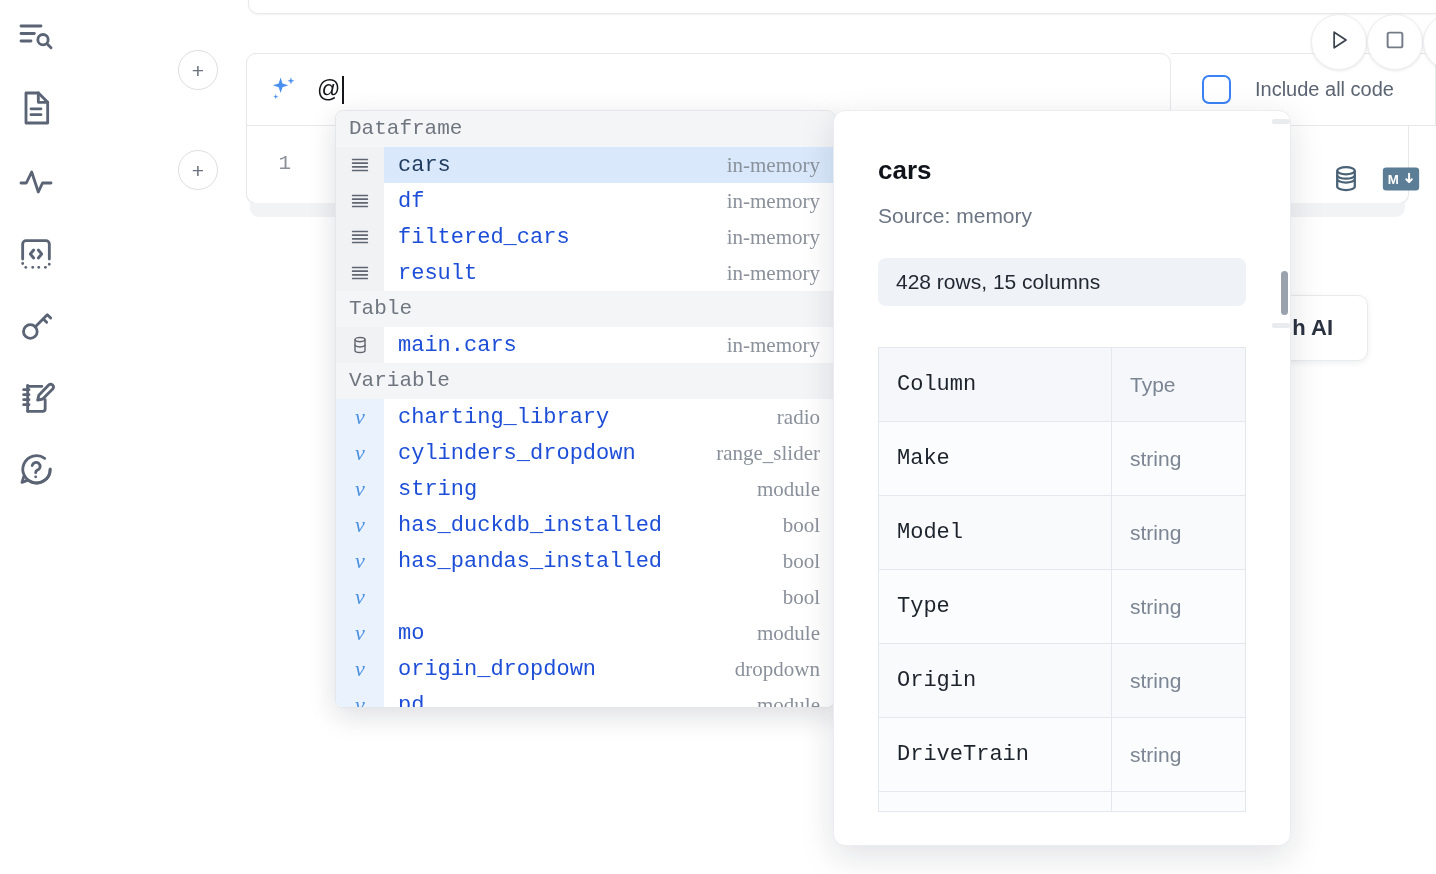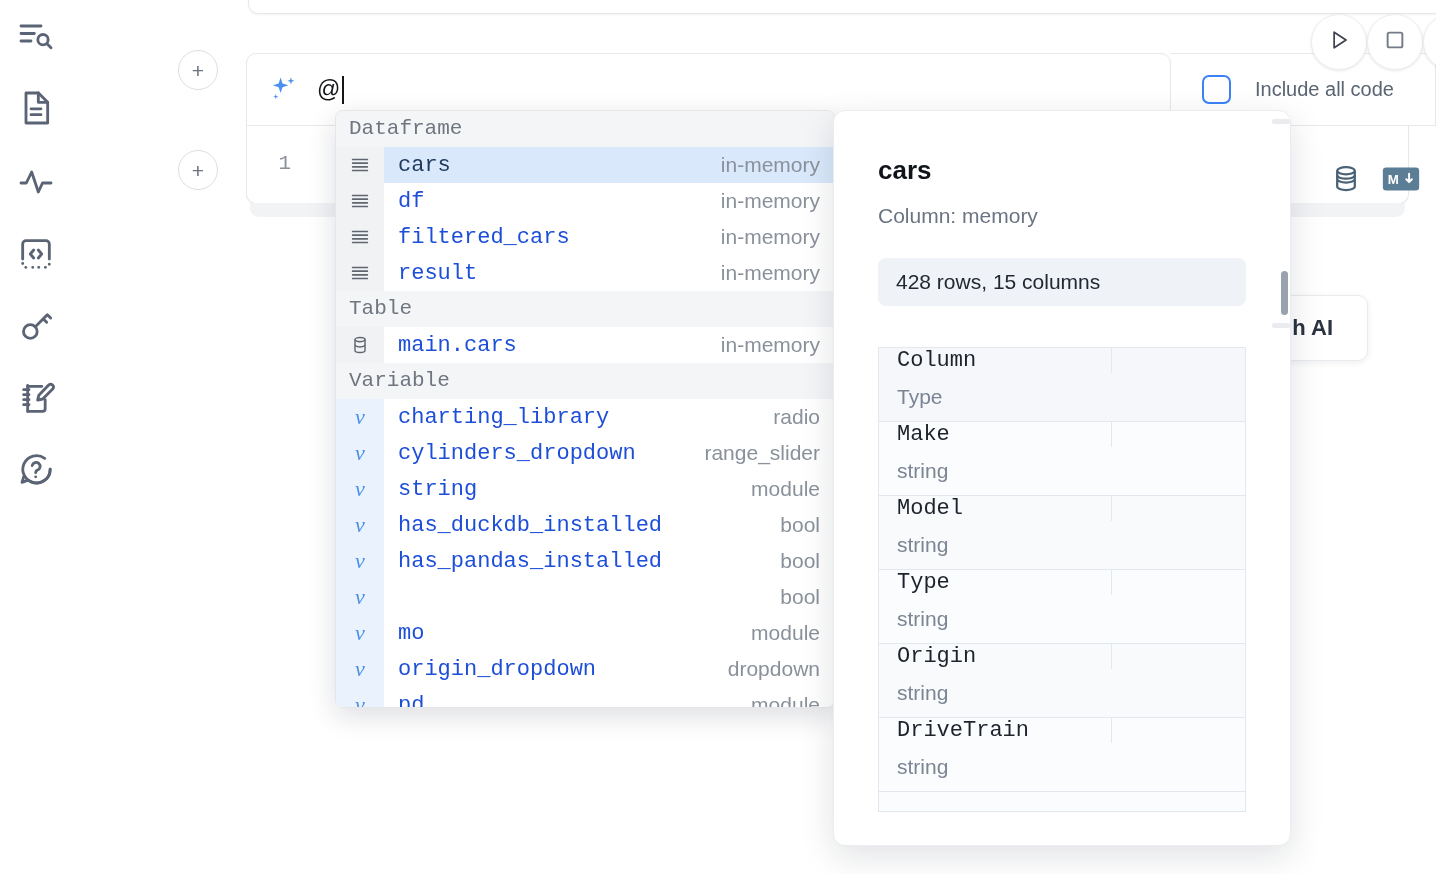--- a/index.html
+++ b/index.html
@@ -133,21 +133,21 @@
     display: flex; align-items: center; justify-content: center; color: #5c636d;
   }
   .ac-row.var .ac-ic { background: #eaf3fd; color: #4a90e2; font-style: italic;
     font-family: "Liberation Serif", serif; font-size: 22px; }
   .ac-name {
     margin-left: 14px; font-size: 22px; color: #1d4ed8;
     font-family: "Liberation Mono", monospace; white-space: nowrap;
   }
   .ac-type {
     position: absolute; right: 14px; font-size: 21px; color: #8a919b;
-    font-family: Liberation Sans, sans-serif; white-space: nowrap;
+    font-family: Liberation Serif, serif; white-space: nowrap;
   }
 
   
   .detail {
     position: absolute; left: 833px; top: 110px; width: 458px; height: 736px;
     background: #ffffff; border: 1px solid #eaecef; border-radius: 12px;
     box-shadow: 0 10px 34px rgba(16,24,40,.13);
     overflow: hidden;
   }
   .detail-title {
@@ -162,21 +162,21 @@
   .detail-chip {
     position: absolute; left: 44px; top: 147px; width: 368px; height: 48px;
     background: #eff2f7; border-radius: 8px;
     display: flex; align-items: center; padding-left: 18px;
     font-size: 21px; color: #222832; font-family: "Liberation Sans", sans-serif; text-align: center;
   }
   .detail-table {
     position: absolute; left: 44px; top: 236px; width: 368px;
     border: 1px solid #e3e8ee; border-bottom: none; border-collapse: collapse;
   }
-  .detail-table .dt-row { display: flex; height: 74px; border-bottom: 1px solid #e3e8ee; flex-direction: column; }
+  .detail-table .dt-row { display: flex; height: 74px; border-bottom: 1px solid #e3e8ee; }
   .detail-table .dt-head { background: #f5f7fa; }
   .dt-c1 { width: 233px; border-right: 1px solid #e3e8ee; display: flex; align-items: center; padding-left: 18px; }
   .dt-c2 { flex: 1; display: flex; align-items: center; padding-left: 18px; }
   .dt-head .dt-c1, .dt-head .dt-c2 {
     font-size: 22px; color: #1d232c; font-family: "Liberation Sans", sans-serif;
   }
   .dt-row .dt-c1 { font-family: "Liberation Mono", monospace; font-size: 22px; color: #1d232c; }
   .dt-row .dt-c2 { font-family: "Liberation Sans", sans-serif; font-size: 21px; color: #7b8593; }
   .dt-row.odd { background: #fbfcfd; }
   .dt-row.even { background: #f8fafc; justify-content: space-between; }
@@ -432,21 +432,21 @@
         <div class="ac-row var">
           <span class="ac-ic">v</span>
           <span class="ac-name">pd</span>
           <span class="ac-type">module</span>
         </div>
       </div>
   </div>
 
   <div class="detail">
     <div class="detail-title">cars</div>
-    <div class="detail-source">Column: memory</div>
+    <div class="detail-source">Source: memory</div>
     <div class="detail-chip">428 rows, 15 columns</div>
 
     <div class="detail-table">
       <div class="dt-row dt-head">
         <div class="dt-c1">Column</div>
         <div class="dt-c2">Type</div>
       </div>
       <div id="dt-body">
           <div class="dt-row odd">
             <div class="dt-c1">Make</div>

